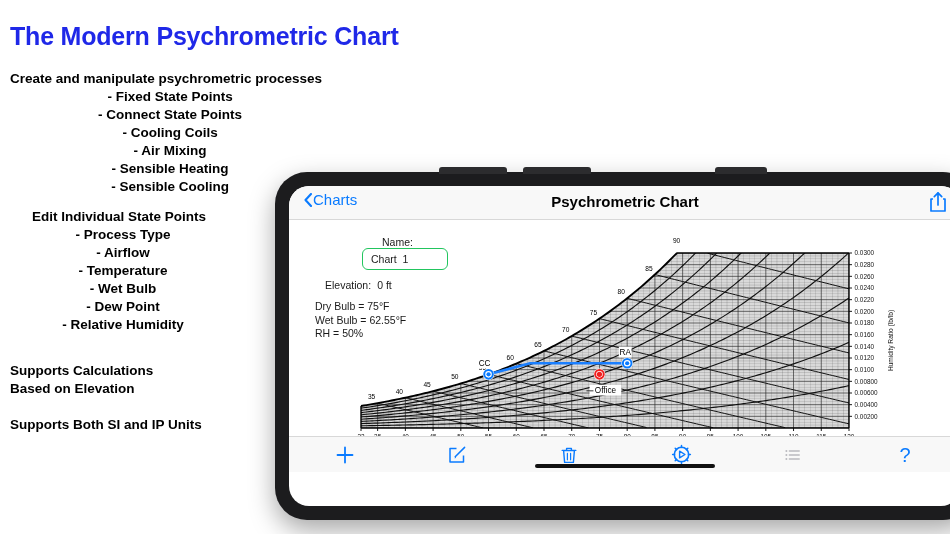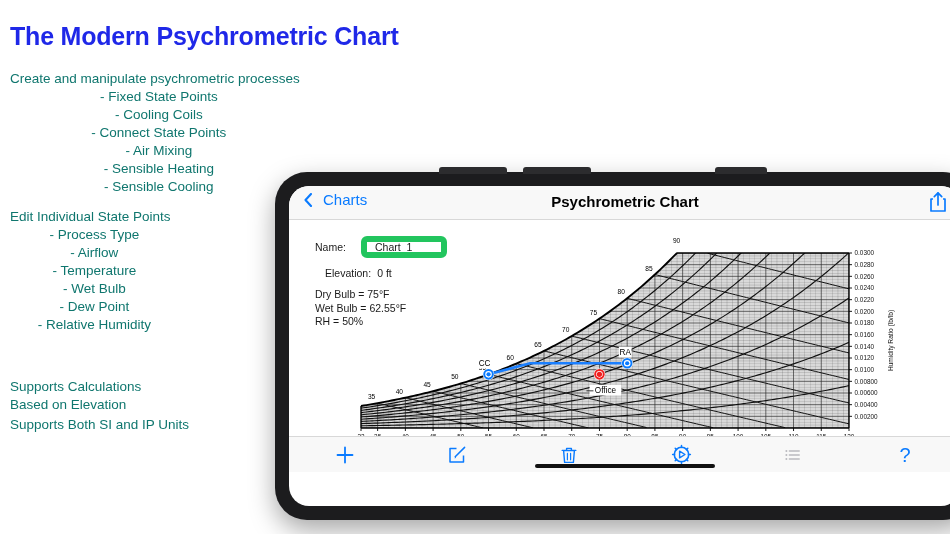--- a/index.html
+++ b/index.html
@@ -14,21 +14,21 @@
   
   #promo{
     position:absolute; left:0; top:16px; width:420px; height:534px;
     padding:8px; color:#1f28e8;
   }
   #promo-title{
     position:absolute; left:10px; top:6px;
     font-size:25px; font-weight:bold; letter-spacing:-0.2px;
     color:#1f28e8; white-space:nowrap;
   }
-  .promo-block{ position:absolute; left:10px; font-weight:normal; color:#0f766e; }
+  .promo-block{ position:absolute; left:10px; font-weight:bold; color:#000000; }
   .promo-head{ font-size:13.5px; line-height:18px; }
   .promo-item{ font-size:13.5px; line-height:18px; padding-left:8px;text-align:center; }
 
   
   #device{
     position:absolute; left:275px; top:172px;
     width:700px; height:348px;
     background:#1c1c1e;
     border-radius:32px;
     box-shadow:0 10px 26px rgba(0,0,0,0.35);
@@ -45,40 +45,40 @@
     overflow:hidden;
   }
 
   
   #navbar{
     position:relative; height:33px; background:#f8f8f8;
     border-bottom:1px solid #d8d8d8;
   }
   #back-btn{
     position:absolute; left:14px; top:5px;
-    display:flex; align-items:center; gap:10px;
+    display:flex; align-items:center; gap:0;
     color:#0a7bff; font-size:15px; cursor:pointer;
   }
   #back-chevron{ display:inline-block; width:10px; height:14px; }
   #nav-title{
     position:absolute; left:0; right:0; top:7px; text-align:center;
     font-size:15px; font-weight:bold; color:#000;
   }
   #share-btn{ position:absolute; right:14px; top:5px; cursor:pointer; }
 
   
   #content{ position:relative; height:252px; background:#fff; }
 
   
   #info{ position:absolute; left:26px; top:16px; width:180px; color:#1a1a1a; }
   .info-row{ display:flex; align-items:center; font-size:10.5px; }
-  #name-row{ margin-bottom:9px; }
+  #name-row{ margin-bottom:9px;flex-direction:column; }
   #name-label{ width:46px; font-size:10.5px; }
   #name-input{
-    width:86px; height:22px; border:6px solid #22c55e; border-radius:6px;
+    width:86px; height:22px; border:1px solid #22c55e; border-radius:6px;
     background:#fff; font-size:10.5px; font-family:"Liberation Sans",sans-serif;
     padding:0 8px; color:#1a1a1a; outline:none; box-sizing:border-box;
   }
   #elev-row{ margin-bottom:9px; font-size:10.5px; }
   #elev-label{ margin-right:6px;padding-left:10px; }
   .cond-line{ font-size:10.5px; line-height:13.5px; }
 
   
   #chart-wrap{ position:absolute; left:0; top:0; width:672px; height:252px; }
   #chart-svg{ display:block; }
@@ -100,38 +100,38 @@
 </style>
 </head>
 <body>
 
 <div id="promo">
   <div id="promo-title">The Modern Psychrometric Chart</div>
 
   <div class="promo-block" style="top:54px;">
     <div class="promo-head">Create and manipulate psychrometric processes</div>
     <div class="promo-item">- Fixed State Points</div>
+    <div class="promo-item">- Connect State Points</div>
     <div class="promo-item">- Cooling Coils</div>
-    <div class="promo-item">- Connect State Points</div>
     <div class="promo-item">- Air Mixing</div>
     <div class="promo-item">- Sensible Heating</div>
     <div class="promo-item">- Sensible Cooling</div>
   </div>
 
-  <div class="promo-block" style="top:192px;">
+  <div class="promo-block" style="top:192px;margin-left:22px;">
     <div class="promo-head">Edit Individual State Points</div>
     <div class="promo-item">- Process Type</div>
     <div class="promo-item">- Airflow</div>
     <div class="promo-item">- Temperature</div>
     <div class="promo-item">- Wet Bulb</div>
     <div class="promo-item">- Dew Point</div>
     <div class="promo-item">- Relative Humidity</div>
   </div>
 
-  <div class="promo-block" style="top:346px;margin-top:16px;">
+  <div class="promo-block" style="top:346px;">
     <div class="promo-head">Supports Calculations</div>
     <div class="promo-head">Based on Elevation</div>
   </div>
 
   <div class="promo-block" style="top:400px;">
     <div class="promo-head">Supports Both SI and IP Units</div>
   </div>
 
 </div>
 

